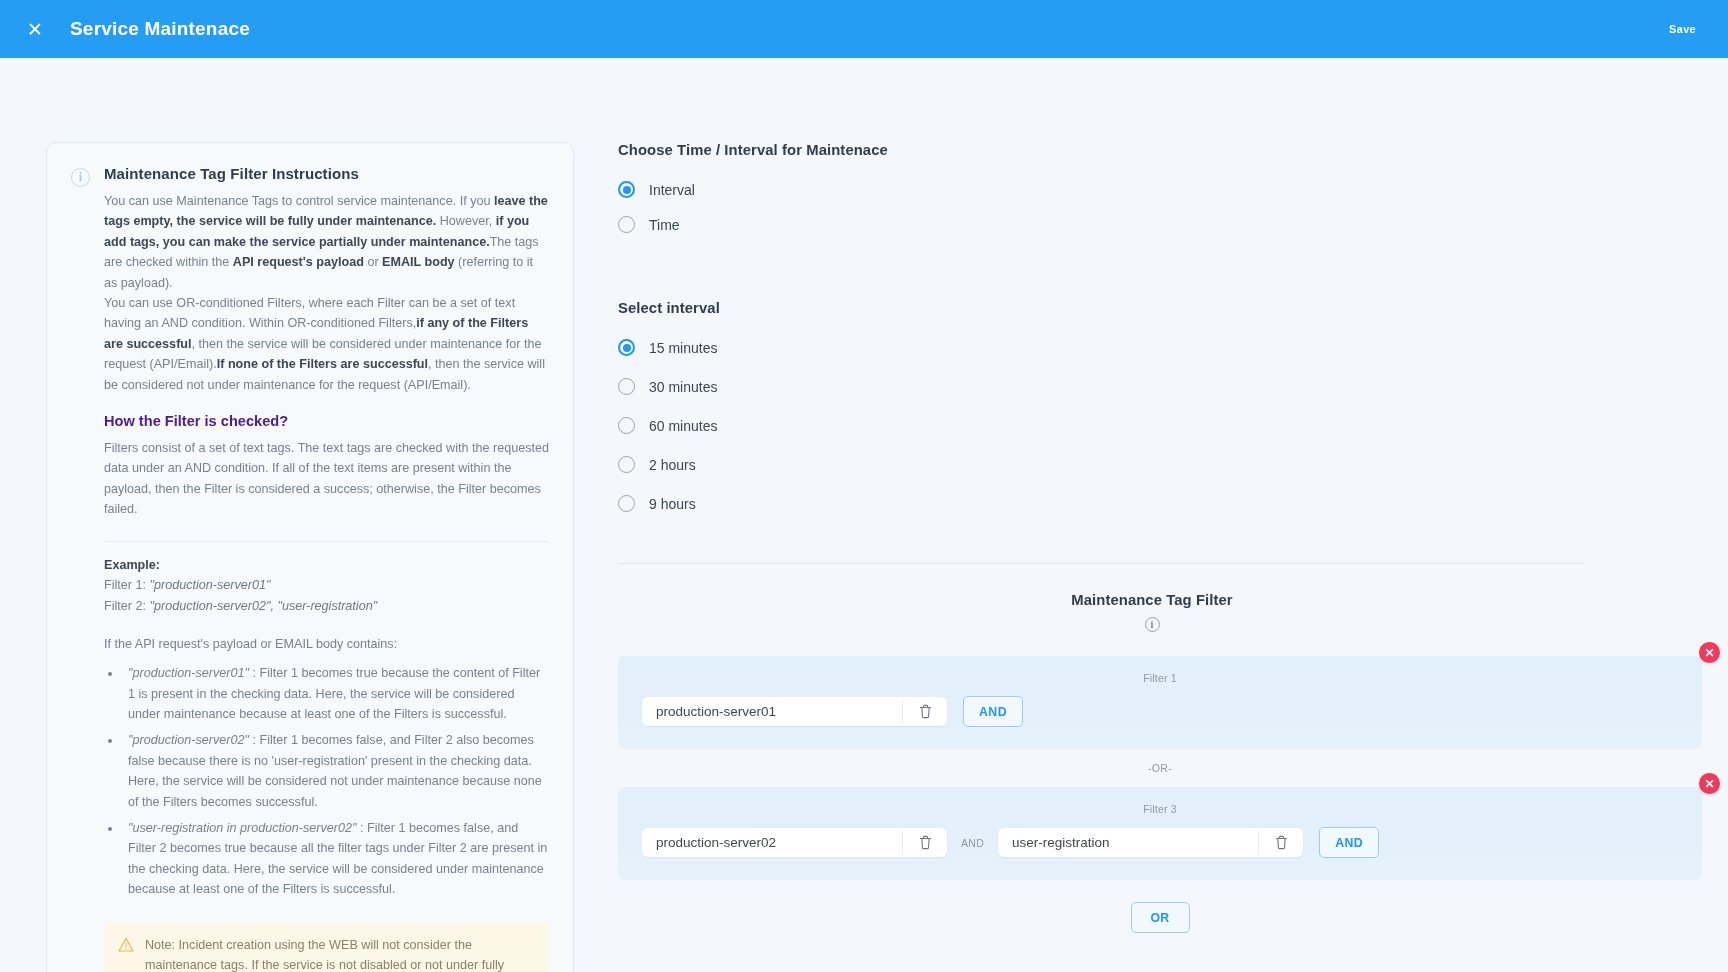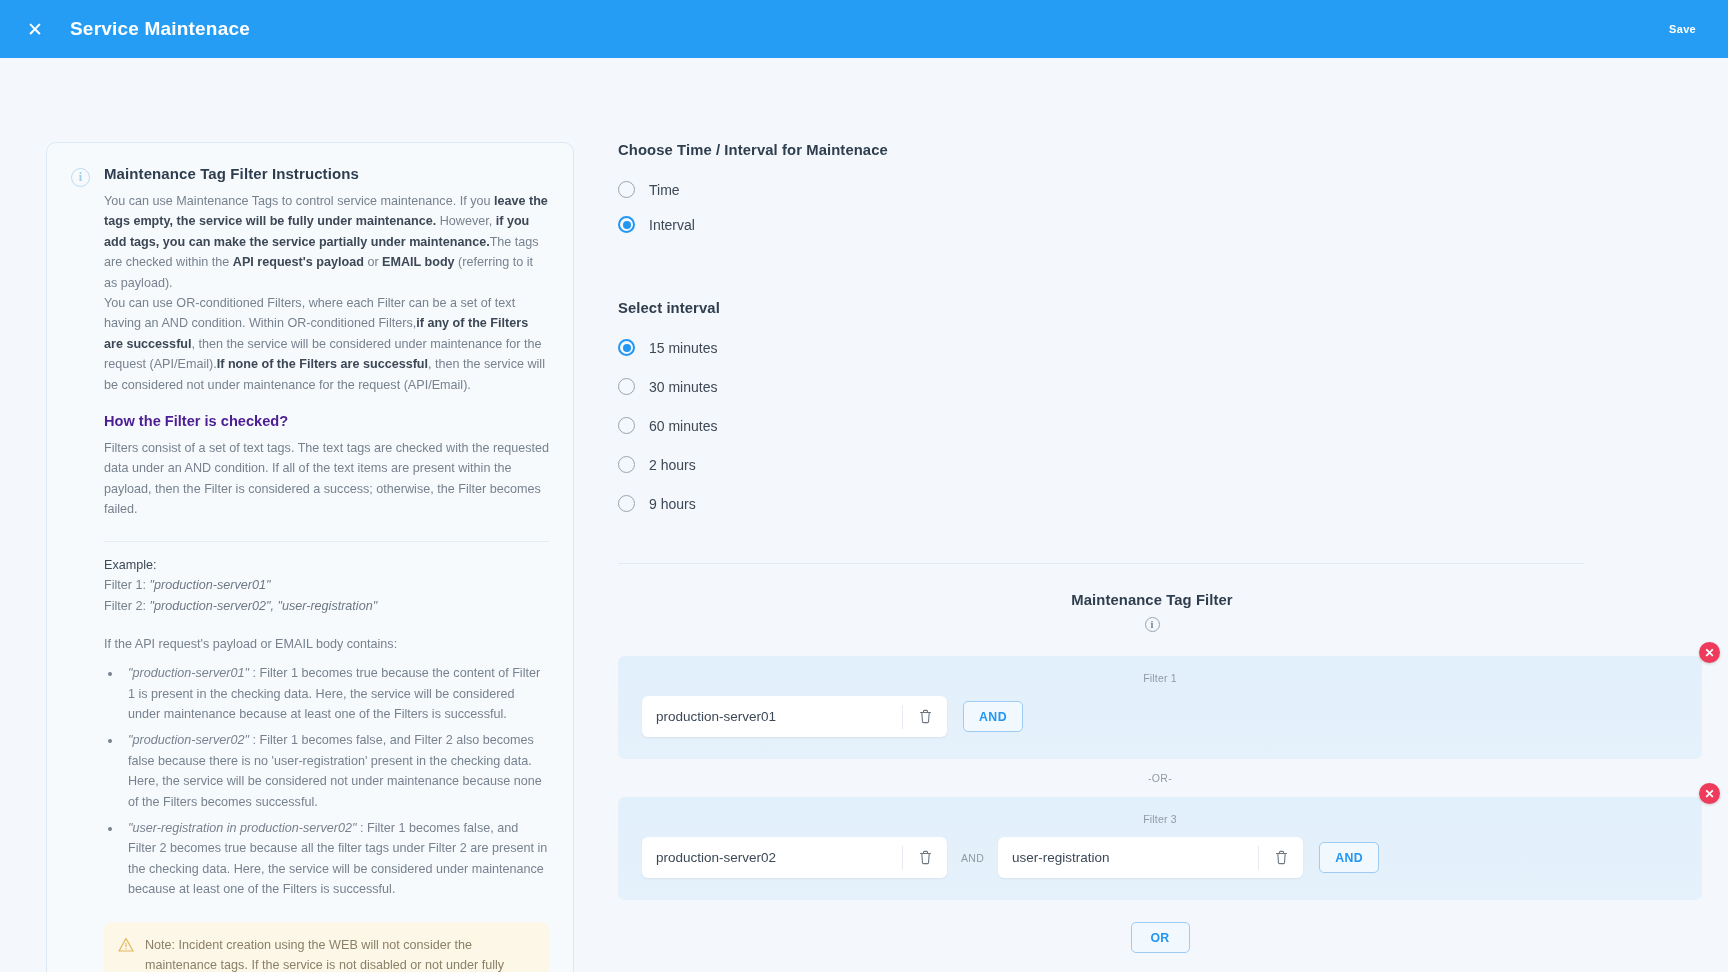--- a/index.html
+++ b/index.html
@@ -92,21 +92,21 @@
     line-height: 1.62;
     color: #77828f;
   }
   .instr-p b { color: #3c4856; font-weight: 700; }
 
   .divider {
     height: 1px; background: #e4ebf2;
     margin: 22px 0 16px 0;
   }
   .ex-label {
-    font-size: 12.6px; font-weight: 400; color: #3c4856;
+    font-size: 12.6px; font-weight: 700; color: #3c4856;
     margin-bottom: 3px;
   }
   .ex-line {
     font-size: 12.6px; color: #77828f; line-height: 1.62;
   }
   .ex-line i { font-style: italic; color: #6d7885; }
   .ex-intro { font-size: 12.6px; color: #77828f; margin-top: 21px; }
 
   ul.bullets { list-style: disc; margin: 12px 0 0 18px; }
   ul.bullets li {
@@ -192,21 +192,21 @@
     text-align: center;
     font-size: 10.5px; color: #8f9aa6;
     letter-spacing: .2px;
     margin-bottom: 12px;
   }
   .filter-row {
     display: flex; align-items: center;
     padding-left: 24px;
   }
   .tag-input {
-    height: 41px;
+    height: 29px;
     background: #ffffff;
     border-radius: 6px;
     display: flex; align-items: center;
     box-shadow: 0 1px 2px rgba(30,60,90,.07);
   }
   .tag-input.w1 { width: 305px; }
   .tag-input .val {
     flex: 1 1 auto;
     padding: 0 14px;
     font-size: 13.5px; color: #3c4856;
@@ -328,28 +328,28 @@
         <div class="note-text">Note: Incident creation using the WEB will not consider the maintenance tags. If the service is not disabled or not under fully maintenance, then the Incident creation will take place.</div>
       </div>
     </div>
   </div>
 
   <div class="right-col">
 
     <div class="sec-title">Choose Time / Interval for Maintenace</div>
     <div class="radio-group">
       <div class="radio-row">
-        <div class="radio-outer"></div>
-        <div class="radio-label">Time</div>
-      </div>
-      <div class="radio-row">
         <div class="radio-outer on">
             <div class="radio-dot"></div>
           </div>
         <div class="radio-label">Interval</div>
+      </div>
+      <div class="radio-row">
+        <div class="radio-outer"></div>
+        <div class="radio-label">Time</div>
       </div>
     </div>
 
     <div class="block-gap-1"></div>
 
     <div class="sec-title">Select interval</div>
     <div class="radio-group">
       <div class="radio-row">
         <div class="radio-outer on">
             <div class="radio-dot"></div>

